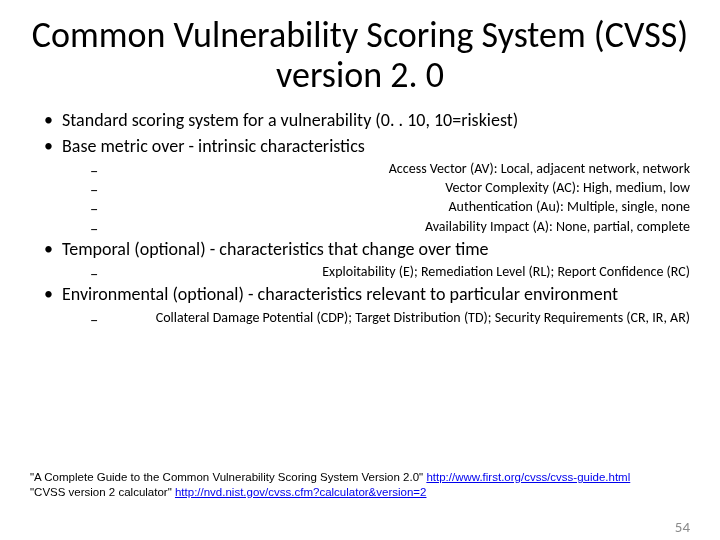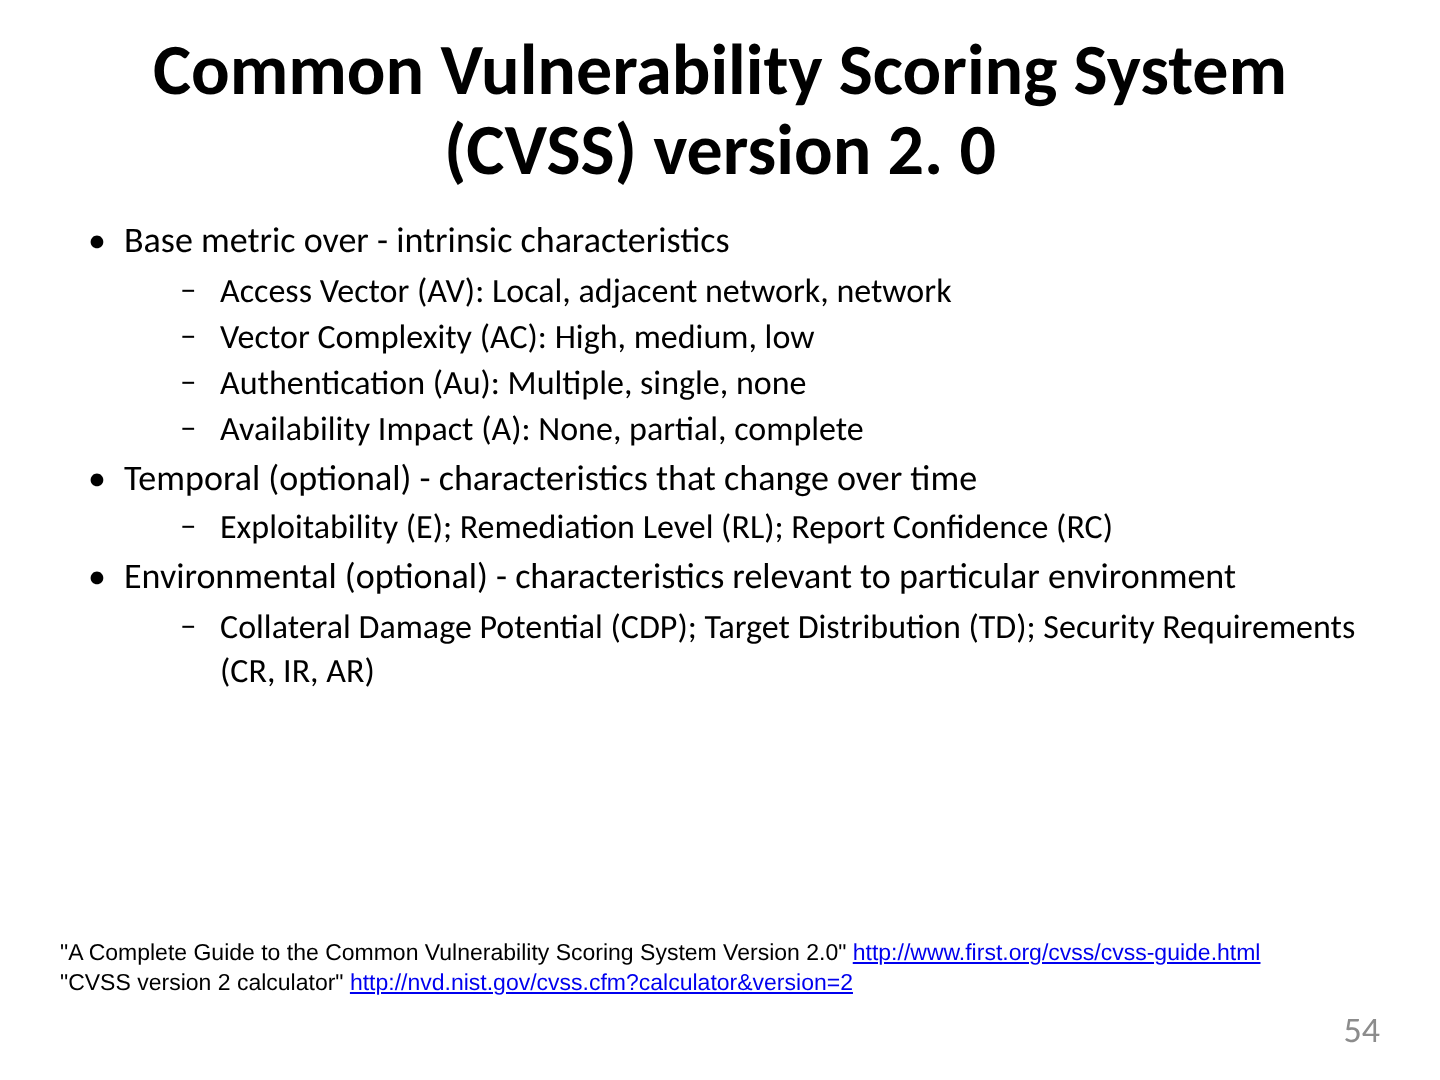--- a/index.html
+++ b/index.html
@@ -17,21 +17,21 @@
     width: 720px;
     height: 540px;
     padding: 10px 30px 0 30px;
     position: relative;
   }
   .title {
     text-align: center;
     font-size: 36px;
     line-height: 1.1;
     margin: 6px 0 14px 0;
-    font-weight: 700;
+    font-weight: 400;
   }
   ul.level1 {
     list-style: none;
     margin: 0;
     padding: 0 0 0 10px;
     font-size: 18px;
     line-height: 1.3;
   }
   ul.level1 > li {
     position: relative;
@@ -43,22 +43,23 @@
     position: absolute;
     left: 4px;
     top: 0;
     font-size: 18px;
     color: #000;
   }
   ul.level2 {
     list-style: none;
     margin: 2px 0 2px 0;
     padding: 0 0 0 28px;
-    font-size: 17px;
+    font-size: 14px;
     line-height: 1.3;
+    text-align: right;
   }
   ul.level2 > li {
     position: relative;
     padding-left: 20px;
     margin: 1px 0;
   }
   ul.level2 > li::before {
     content: "–";
     position: absolute;
     left: 0;
@@ -74,34 +75,35 @@
     font-family: Arial, sans-serif;
     line-height: 1.3;
   }
   .refs a {
     color: #0000EE;
     text-decoration: underline;
   }
   .pagenum {
     position: absolute;
     right: 30px;
-    bottom: 14px;
-    font-size: 18px;
+    bottom: 4px;
+    font-size: 15px;
     color: #8c8c8c;
     font-family: Calibri, Arial, sans-serif;
   }
 </style>
 </head>
 <body>
 
 <div class="slide">
 
   <h1 class="title">Common Vulnerability Scoring System (CVSS) version 2. 0</h1>
 
   <ul class="level1">
+    <li>Standard scoring system for a vulnerability (0. . 10, 10=riskiest)</li>
     <li>
       <span>Base metric over - intrinsic characteristics</span>
       <ul class="level2">
         <li>Access Vector (AV): Local, adjacent network, network</li>
         <li>Vector Complexity (AC): High, medium, low</li>
         <li>Authentication (Au): Multiple, single, none</li>
         <li>Availability Impact (A): None, partial, complete</li>
       </ul>
     </li>
     <li>

